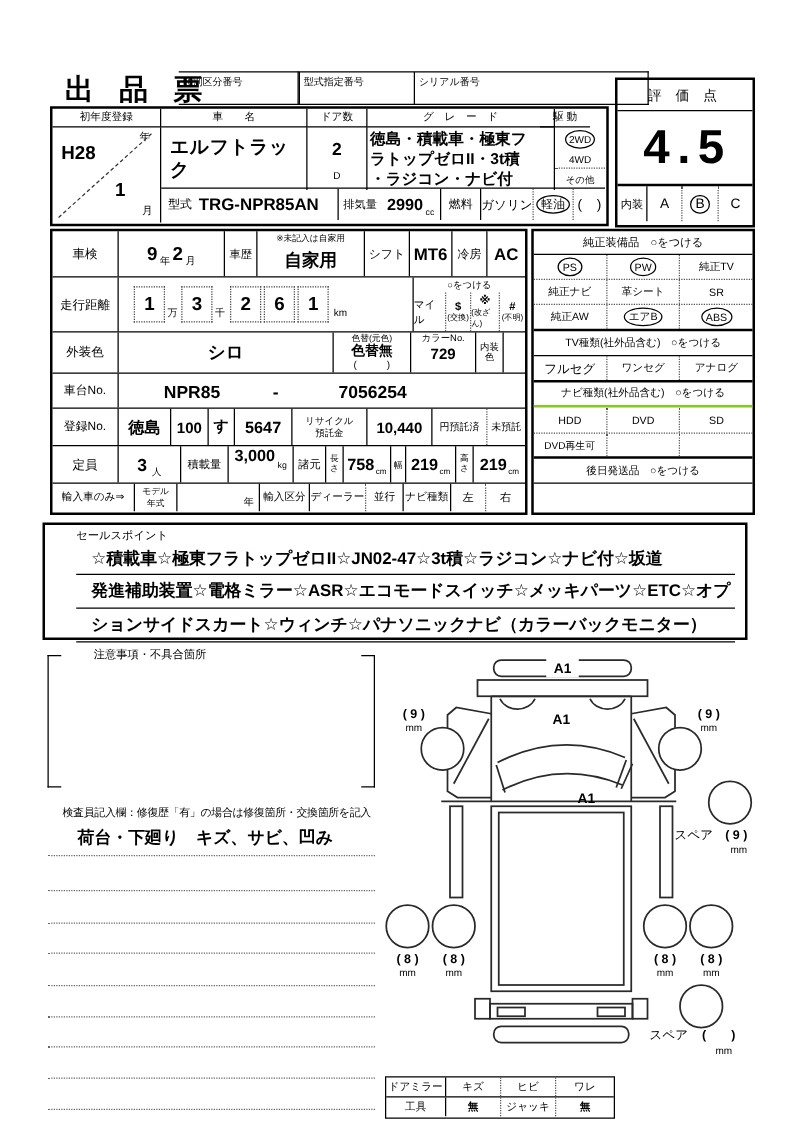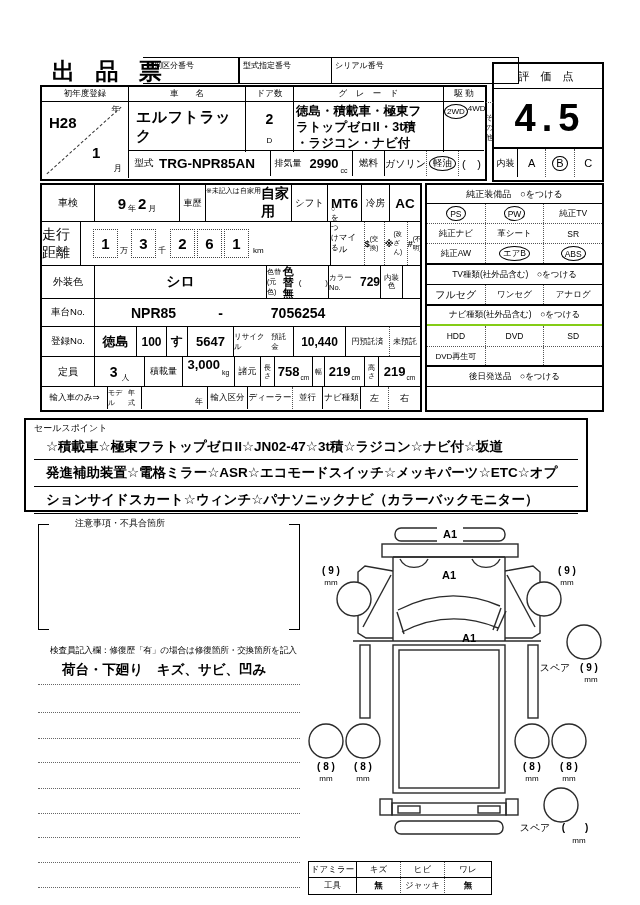--- a/index.html
+++ b/index.html
@@ -2,21 +2,21 @@
 <html><head>
 <meta charset="utf-8">
 <style>
   *{box-sizing:border-box;margin:0;padding:0}
   html,body{width:640px;height:905px;background:#fff;color:#000;
     font-family:"Liberation Sans","DejaVu Sans",sans-serif;}
   #sheet{position:relative;width:640px;height:905px;background:#fff;overflow:hidden}
   .abs{position:absolute}
   .c{display:flex;align-items:center;justify-content:center}
   .flex{display:flex}
-  .col{display:flex;flex-direction:row}
+  .col{display:flex;flex-direction:column}
   .v{font-weight:bold}
   .b2{border:2.5px solid #000}
   .br{border-right:1px solid #000}
   .brd{border-right:1px dotted #555}
   .bb{border-bottom:1px solid #000}
   .circ{border:1.6px solid #000;border-radius:50%;display:inline-flex;
         align-items:center;justify-content:center;padding:0 3px;min-height:15px;min-width:15px}
   .dotbox{border:1.2px dotted #444;width:25px;height:29px;display:flex;align-items:center;justify-content:center;
           font-size:15px;font-weight:bold}
   .ul{border-bottom:1.2px solid #000}
@@ -49,21 +49,21 @@
       </div>
       <div class="c" style="flex:1;font-size:11px">C</div>
     </div>
   </div>
 
   <div class="abs b2" style="left:40px;top:85px;width:447px;height:96px">
     <div class="hcell" style="left:0;width:87px">初年度登録</div>
     <div class="hcell" style="left:87px;width:117px">車　　名</div>
     <div class="hcell" style="left:204px;width:48px">ドア数</div>
     <div class="hcell" style="left:252px;width:150px">グ　レ　ー　ド</div>
-    <div class="hcell" style="left:402px;width:40px;border-right:none">駆 動</div>
+    <div class="hcell" style="left:390px;width:40px;border-right:none">駆 動</div>
 
     <div class="abs br" style="left:0;top:15px;width:87px;height:76px">
       <div class="abs" style="right:8px;top:2px;font-size:8.5px">年</div>
       <div class="abs v" style="left:7px;top:12px;font-size:15px">H28</div>
       <div class="abs v" style="left:50px;top:42px;font-size:15px">1</div>
       <div class="abs" style="right:6px;bottom:3px;font-size:8.5px">月</div>
       <div class="abs" style="left:-8px;top:38px;width:100px;border-top:1.2px dashed #333;transform:rotate(-42deg)"></div>
     </div>
 
     <div class="abs br flex" style="left:87px;top:15px;width:117px;height:50px;align-items:center;padding-left:7px">
@@ -124,21 +124,21 @@
         <div class="c" style="font-size:7px;height:11px">※未記入は自家用</div>
         <div class="c v" style="flex:1;font-size:14px">自家用</div>
       </div>
       <div class="c br" style="width:36px;font-size:9.5px">シフト</div>
       <div class="c v br" style="width:34px;font-size:13.5px">MT6</div>
       <div class="c br" style="width:28px;font-size:9.5px">冷房</div>
       <div class="c v" style="flex:1;font-size:13.5px">AC</div>
     </div>
 
     <div class="flex bb" style="height:44px">
-      <div class="c br" style="width:39px;font-size:14px">走行距離</div>
+      <div class="c br" style="width:53px;font-size:10px">走行距離</div>
       <div class="flex" style="flex:1;align-items:center;padding-left:12px">
         <span class="dotbox">1</span>
         <span style="font-size:8px;margin:14px 3px 0 2px">万</span>
         <span class="dotbox">3</span>
         <span style="font-size:8px;margin:14px 4px 0 2px">千</span>
         <span class="dotbox">2</span>
         <span class="dotbox" style="margin-left:2px">6</span>
         <span class="dotbox" style="margin-left:2px">1</span>
         <span style="font-size:8px;margin:14px 0 0 4px">km</span>
       </div>
@@ -290,21 +290,21 @@
     </div>
     <div class="flex" style="height:20px;border-bottom:2px solid #000">
       <div class="c" style="flex:1;font-size:8px">DVD再生可</div>
       <div style="flex:1;border-left:1px dotted #555;border-right:1px dotted #555"></div>
       <div style="flex:1"></div>
     </div>
 
     <div class="c" style="height:20px;font-size:8.5px;border-bottom:1px solid #000">後日発送品　○をつける</div>
   </div>
 
-  <div class="abs b2" style="left:24px;top:418px;width:564px;height:94px;padding:2px 8px 0 8px">
+  <div class="abs b2" style="left:34px;top:418px;width:564px;height:94px;padding:2px 8px 0 25px">
     <div style="font-size:9px">セールスポイント</div>
     <div class="ul v flex" style="height:25px;align-items:center;font-size:13.5px;padding-left:12px">☆積載車☆極東フラトップゼロII☆JN02-47☆3t積☆ラジコン☆ナビ付☆坂道</div>
     <div class="ul v flex" style="height:27px;align-items:center;font-size:13.5px;padding-left:12px">発進補助装置☆電格ミラー☆ASR☆エコモードスイッチ☆メッキパーツ☆ETC☆オプ</div>
     <div class="ul v flex" style="height:27px;align-items:center;font-size:13.5px;padding-left:12px">ションサイドスカート☆ウィンチ☆パナソニックナビ（カラーバックモニター）</div>
   </div>
 
   <div class="abs" style="left:75px;top:517px;font-size:9px">注意事項・不具合箇所</div>
   <div class="abs" style="left:38px;top:524px;width:262px;height:106px">
     <div class="abs" style="left:0;top:0;bottom:0;width:11px;border:1.8px solid #000;border-right:none"></div>
     <div class="abs" style="right:0;top:0;bottom:0;width:11px;border:1.8px solid #000;border-left:none"></div>

